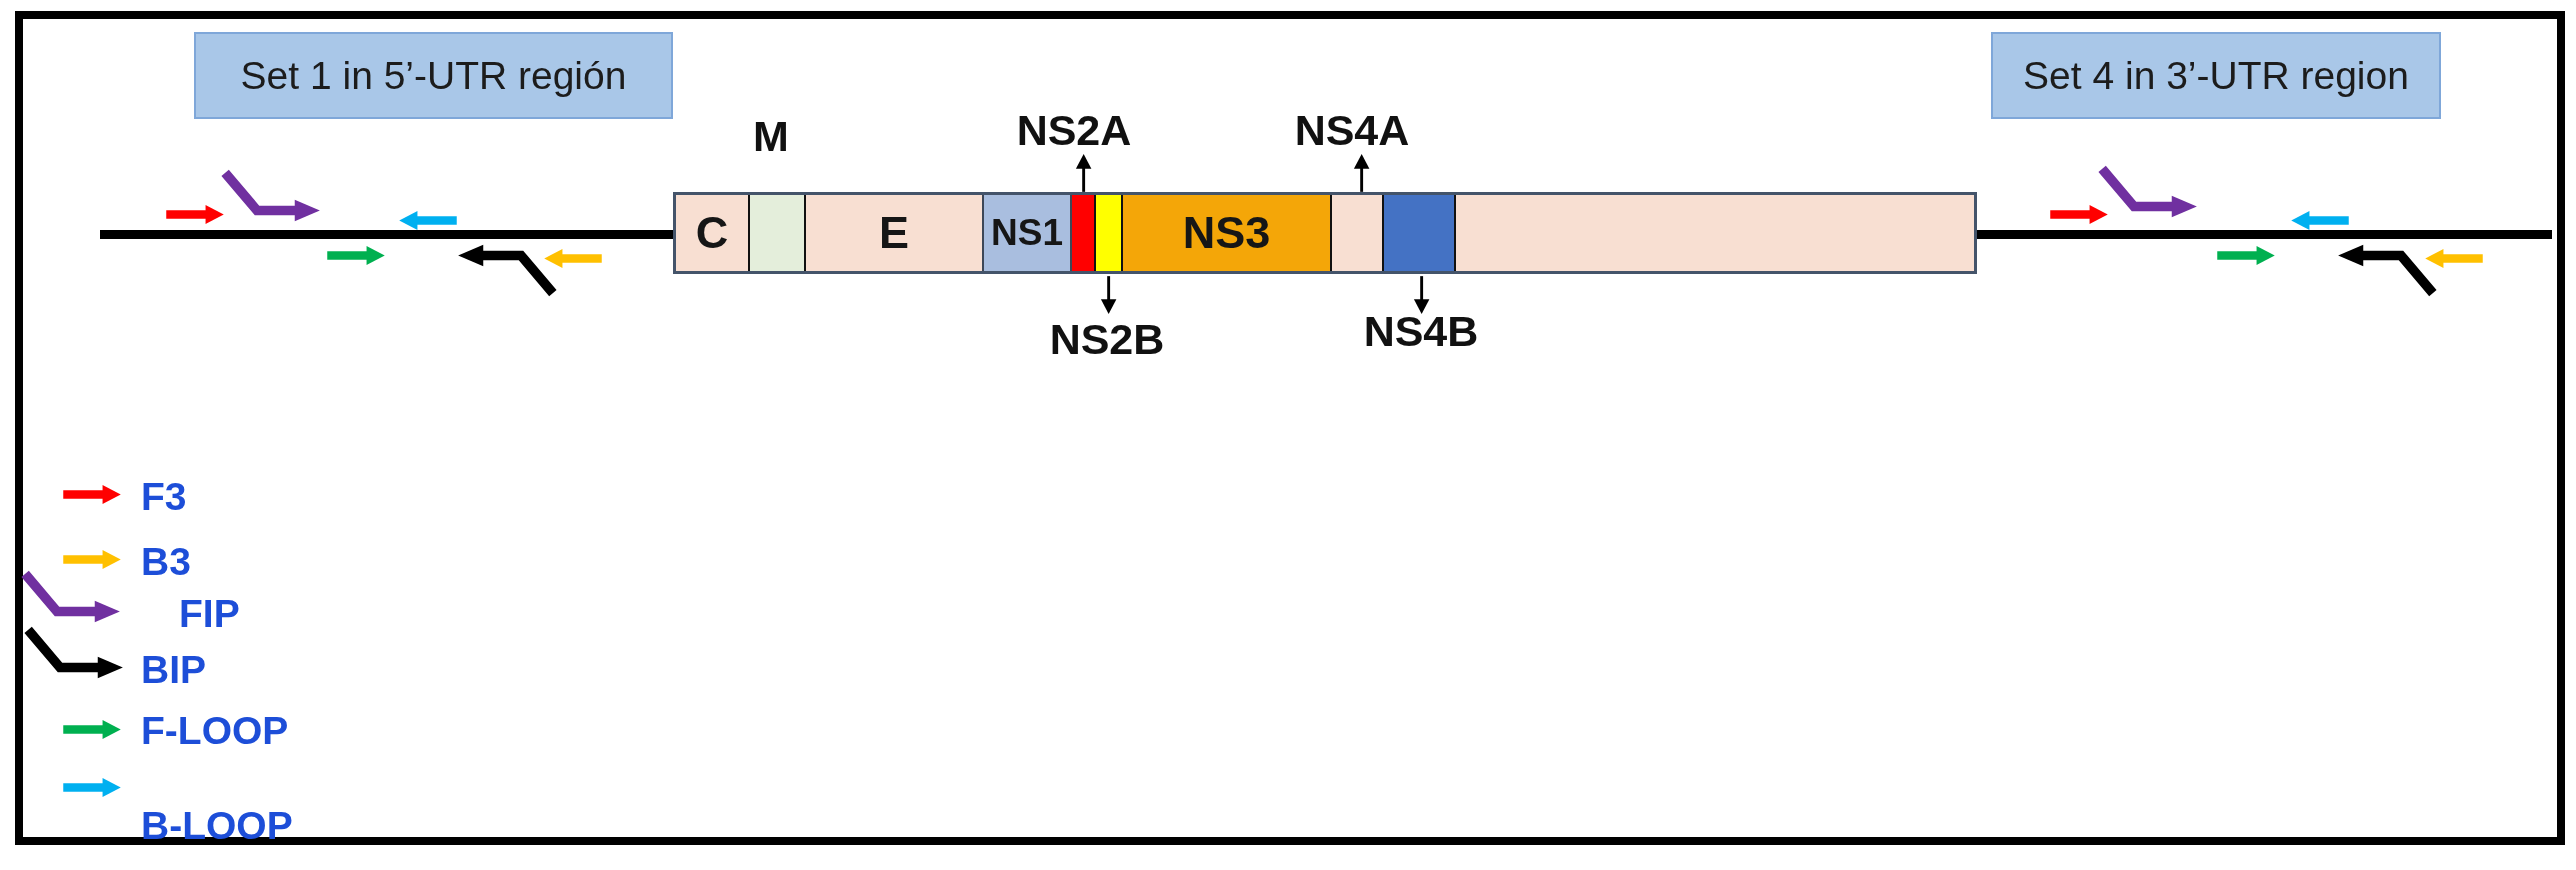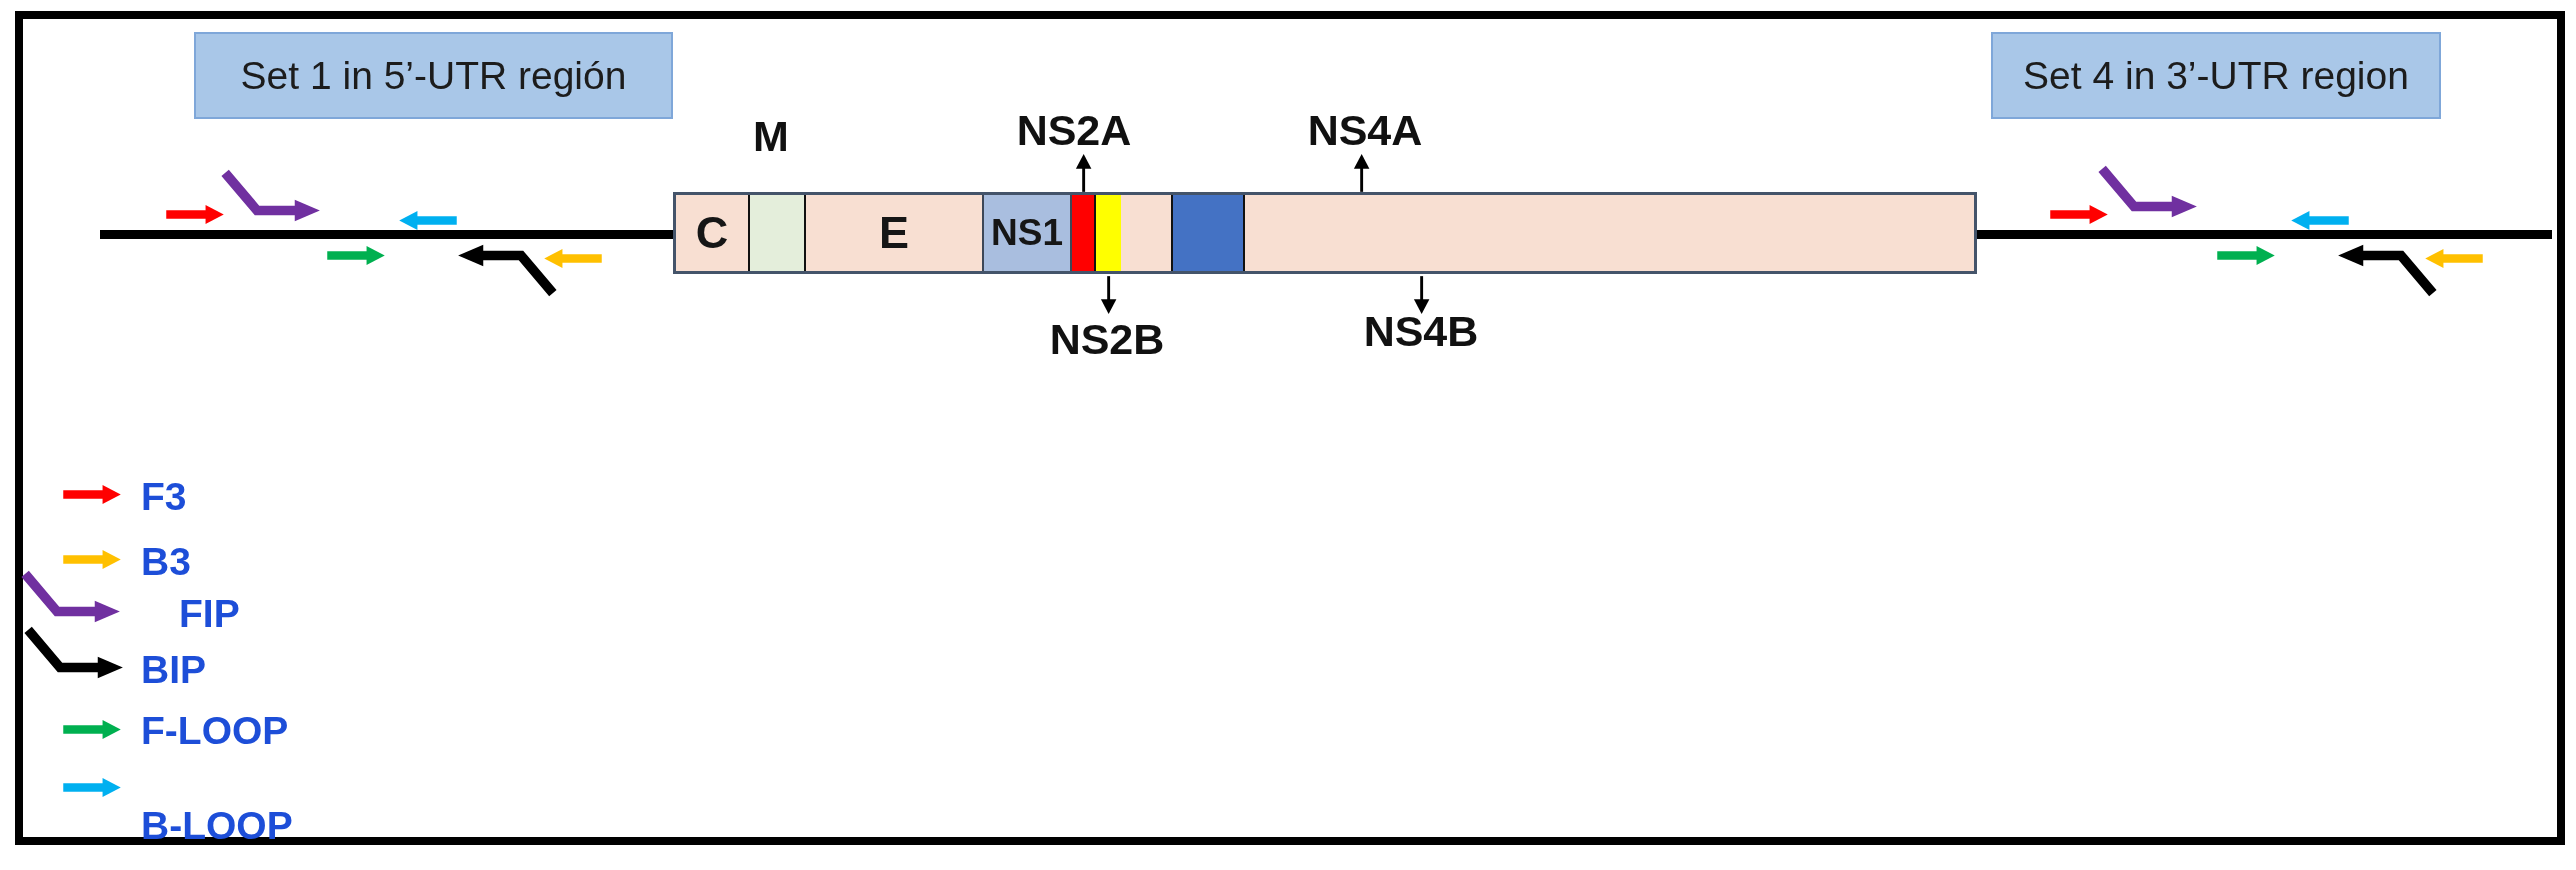--- a/index.html
+++ b/index.html
@@ -99,27 +99,30 @@
       </div>
     <div class="seg seg-m"></div>
     <div class="seg seg-e">
         <span class="seg-label">E</span>
       </div>
     <div class="seg seg-ns1">
         <span class="seg-label">NS1</span>
       </div>
     <div class="seg seg-ns2a"></div>
     <div class="seg seg-ns2b"></div>
+    <div class="seg seg-ns3">
+        <span class="seg-label">NS3</span>
+      </div>
     <div class="seg seg-ns4a"></div>
     <div class="seg seg-ns4b"></div>
   </div>
 
   <div class="callout" style="left:713px; top:113px;">M</div>
   <div class="callout" style="left:1016px; top:107px;">NS2A</div>
-  <div class="callout" style="left:1294px; top:107px;margin-left:13px;">NS4A</div>
+  <div class="callout" style="left:1294px; top:107px;">NS4A</div>
 
   <div class="callout" style="left:1049px; top:316px;">NS2B</div>
   <div class="callout" style="left:1363px; top:308px;">NS4B</div>
 
   <svg class="varrow" style="left:1073px; top:153px;" width="21.3" height="39" viewBox="0 0 22 40">
     <line x1="11" y1="40" x2="11" y2="12"></line>
       <polygon points="3,16 11,1 19,16"></polygon>
   </svg>
   <svg class="varrow" style="left:1351px; top:153px;" width="21.3" height="39" viewBox="0 0 22 40">
     <line x1="11" y1="40" x2="11" y2="12"></line>

